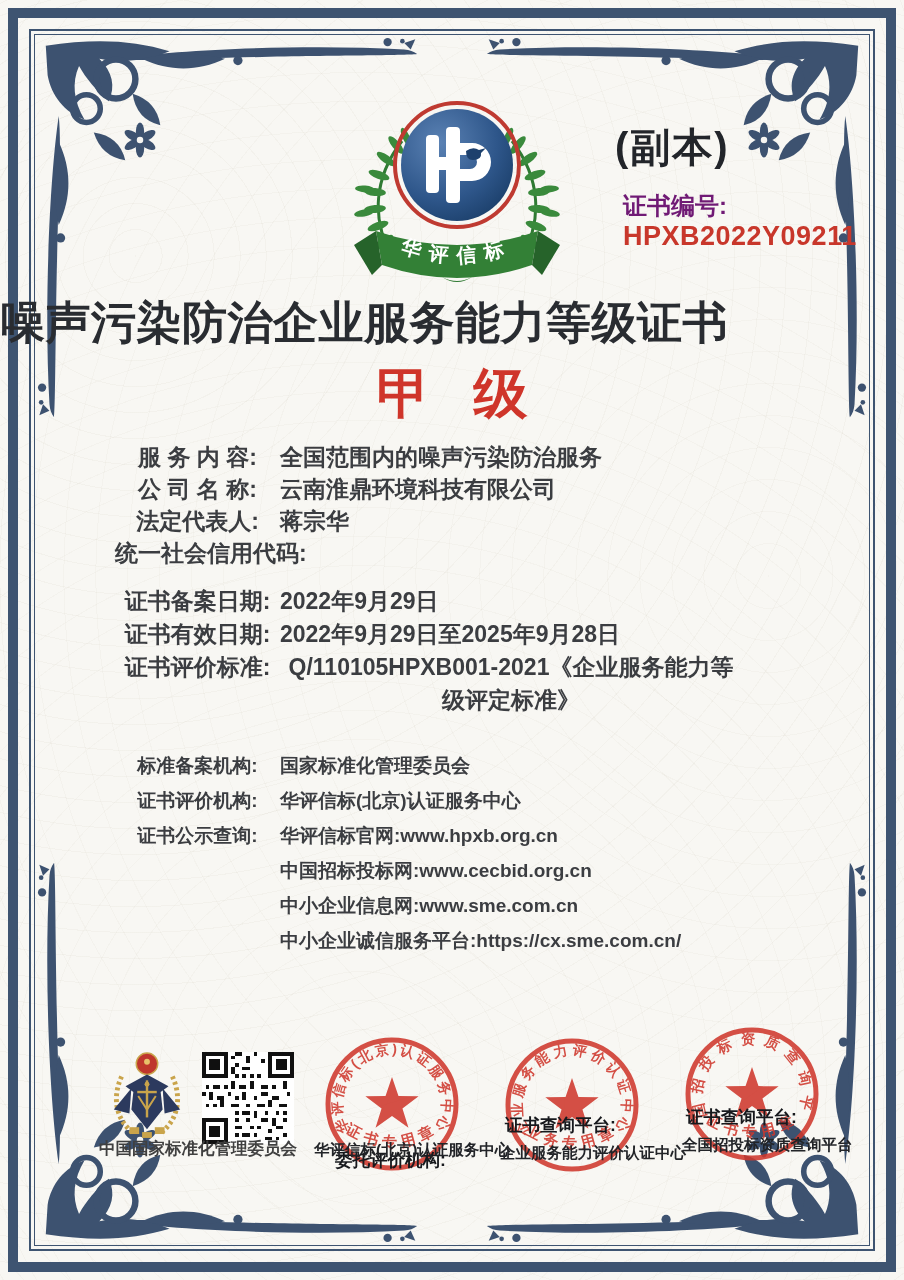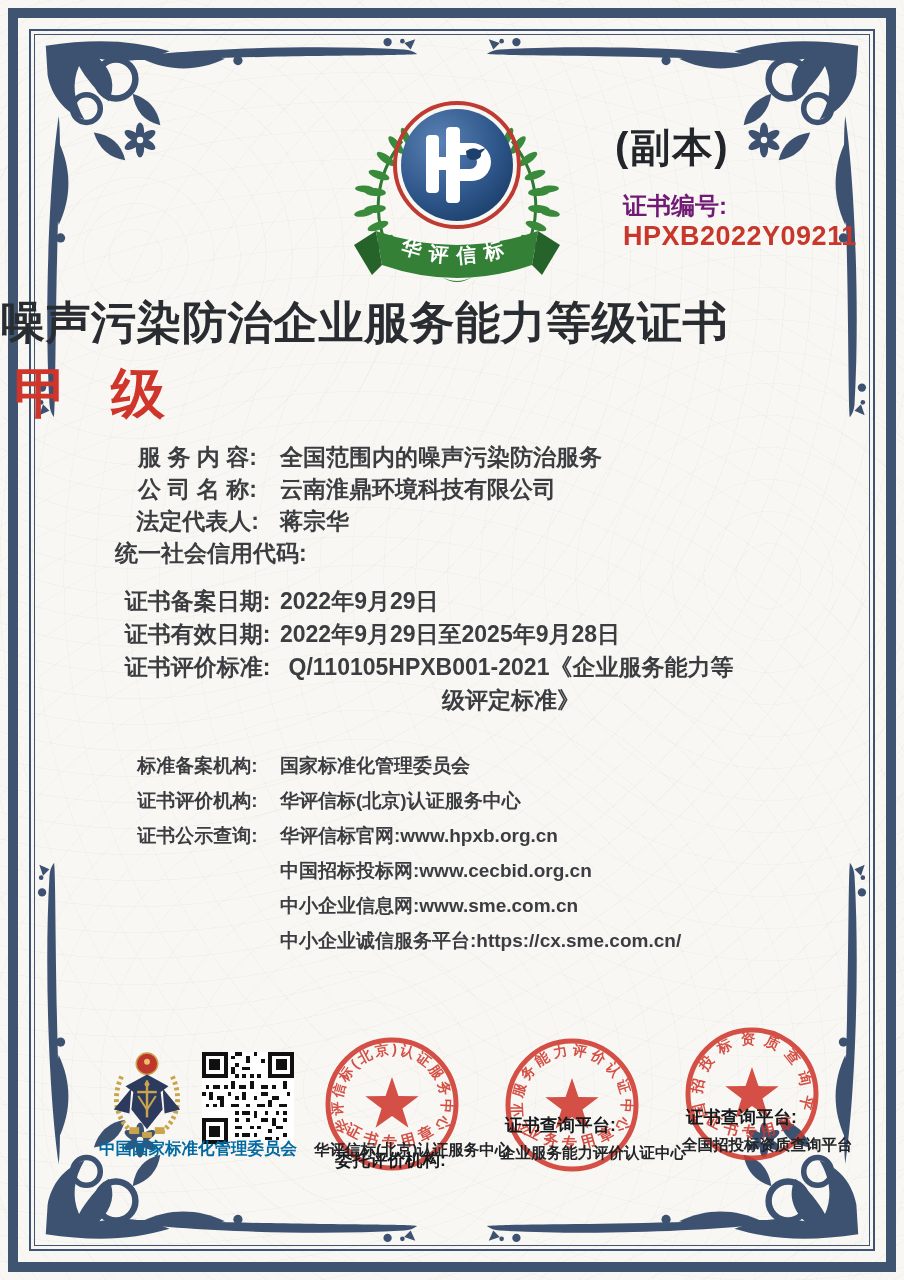--- a/index.html
+++ b/index.html
@@ -25,34 +25,34 @@
   .corner.tr{top:31px;right:31px;transform:scaleX(-1);}
   .corner.bl{bottom:31px;left:31px;transform:scaleY(-1);}
   .corner.br{bottom:31px;right:31px;transform:scale(-1,-1);}
   
   .logo{position:absolute;left:350px;top:92px;width:214px;height:192px;}
   .copy{position:absolute;left:615px;top:120px;font-size:40px;font-weight:700;color:#22252a;letter-spacing:2px;}
   .certno-label{position:absolute;left:623px;top:190px;font-size:24px;font-weight:700;color:#701a75;}
   .certno-value{position:absolute;left:623px;top:221px;font-size:27px;font-weight:700;color:#c8372b;letter-spacing:.5px;}
   
   .title{position:absolute;left:0;right:0;top:293px;text-align:left;font-size:45px;font-weight:900;color:#292c31;letter-spacing:.5px;}
-  .grade{position:absolute;left:0;right:0;top:358px;font-size:54px;font-weight:900;color:#cf352a;letter-spacing:14px;text-indent:14px;}
+  .grade{position:absolute;left:0;right:0;top:358px;text-align:center;font-size:54px;font-weight:900;color:#cf352a;letter-spacing:14px;text-indent:14px;}
   
   .block{position:absolute;left:115px;font-weight:600;color:#3b3d41;text-align:center;}
   .block .row{display:flex;align-items:flex-start;}
   .block .label{flex:none;min-width:165px;white-space:pre;}
   .block .value{white-space:pre-wrap;}
   #info{top:441px;font-size:23px;line-height:32px;}
   #dates{top:585px;font-size:23px;line-height:33px;}
   #dates .value{max-width:462px;}
   #agencies{top:748px;font-size:19px;line-height:35px;}
   
   .emblem{position:absolute;left:106px;top:1048px;width:82px;height:92px;}
   .qr{position:absolute;left:202px;top:1052px;width:92px;height:92px;}
-  .left-caption{position:absolute;left:78px;top:1138px;width:240px;text-align:center;font-size:16.5px;font-weight:700;color:#0369a1;}
+  .left-caption{position:absolute;left:78px;top:1138px;width:240px;text-align:center;font-size:16.5px;font-weight:700;color:#404040;}
   .seal{position:absolute;width:160px;height:160px;}
   #seal0{left:312px;top:1026px;} #seal1{left:492px;top:1027px;} #seal2{left:672px;top:1016px;}
   .seal-label{position:absolute;font-size:17.5px;font-weight:800;color:#17191d;white-space:nowrap;}
   .seal-org{position:absolute;font-size:15.5px;font-weight:600;color:#222428;white-space:nowrap;}
   #s0l{left:322px;top:1148px;margin-left:13px;} #s0o{left:314px;top:1140px;}
   #s1l{left:505px;top:1113px;} #s1o{left:500px;top:1143px;}
   #s2l{left:686px;top:1105px;} #s2o{left:682px;top:1135px;}
   .defs-holder{position:absolute;width:0;height:0;overflow:hidden;}
 </style>
 </head>

